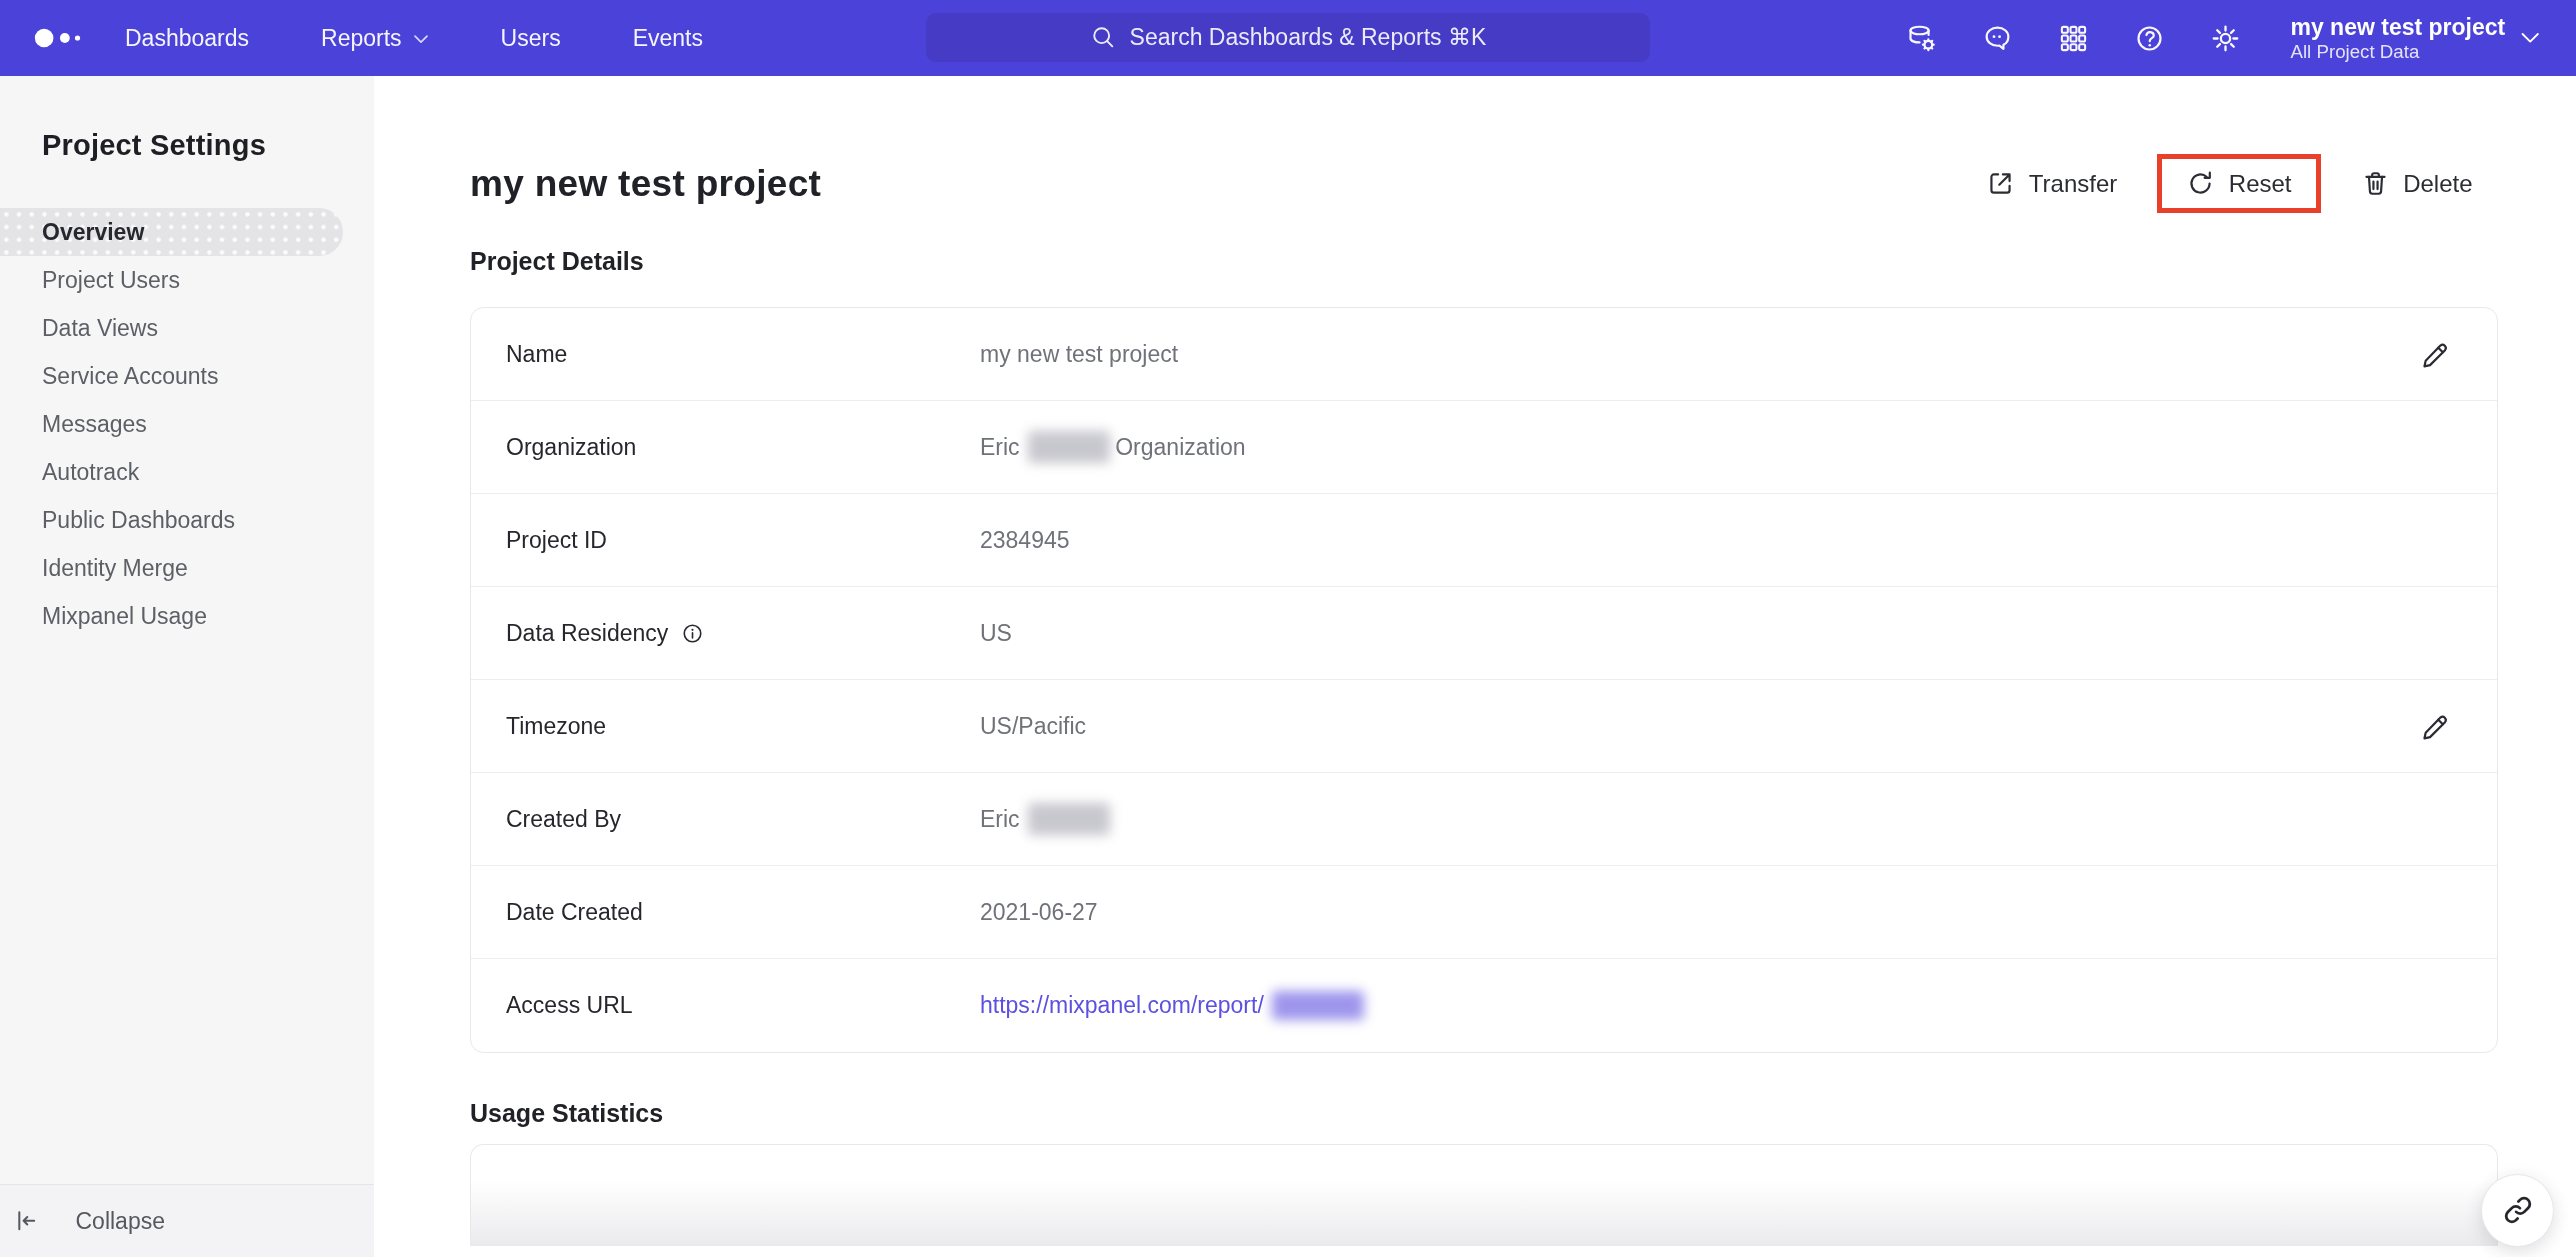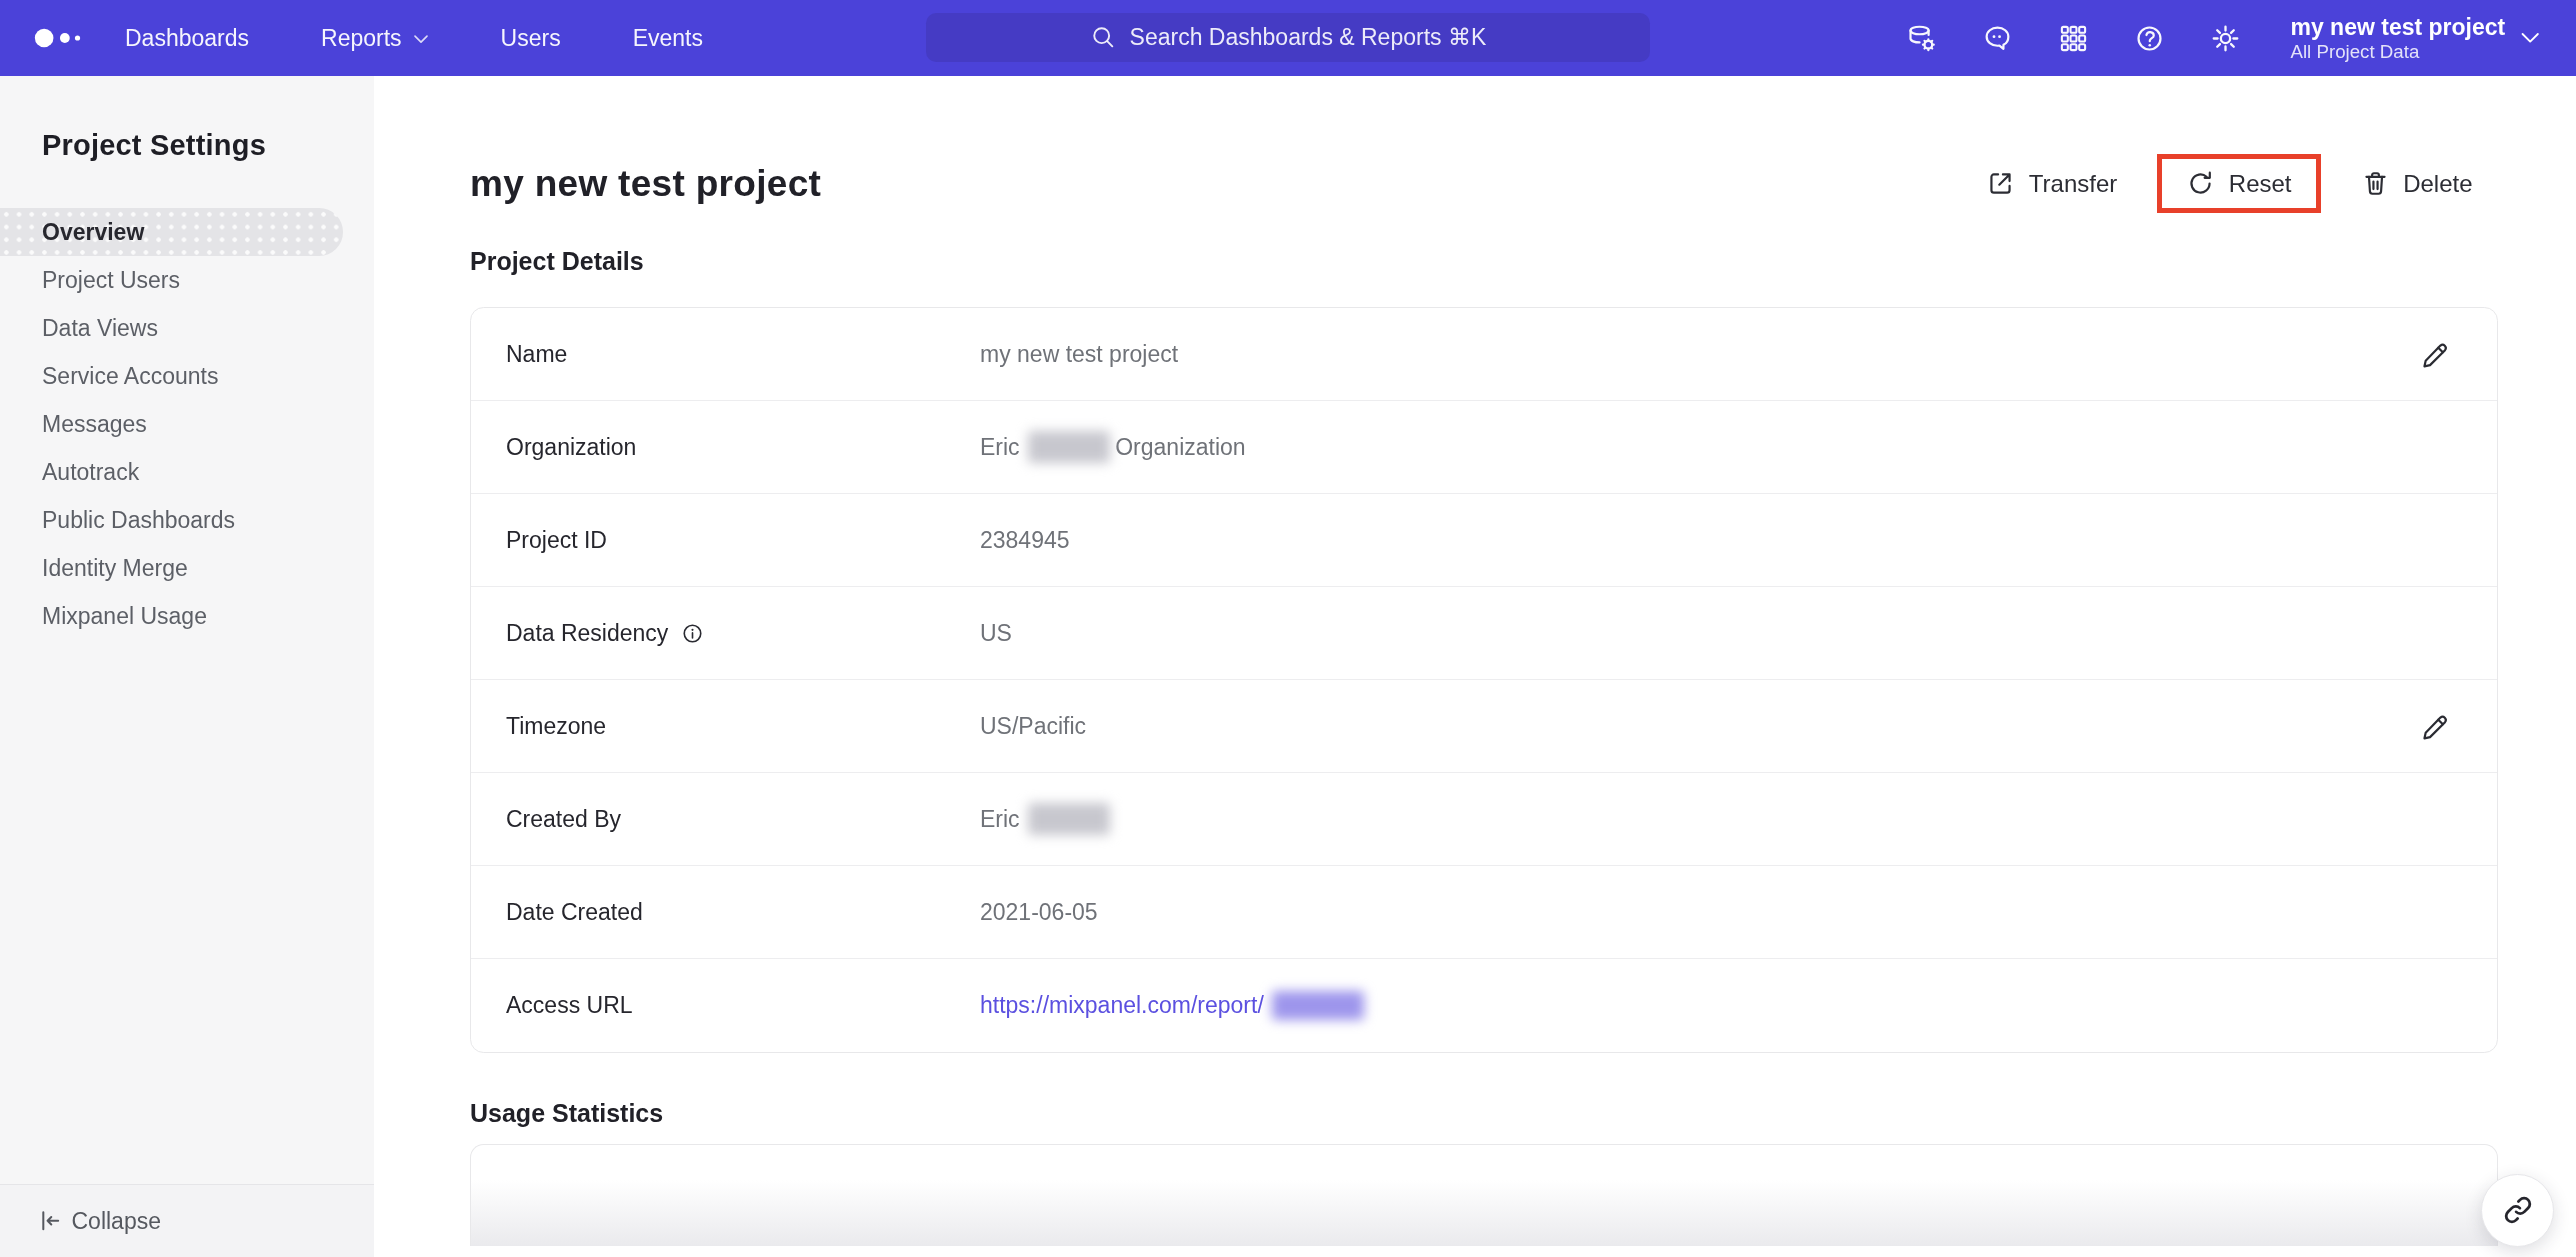--- a/index.html
+++ b/index.html
@@ -34,21 +34,21 @@
   
   .sidebar{position:absolute;top:76px;left:0;bottom:0;width:374px;background:var(--sidebar_bg)}
   .sidebar-heading{margin:53px 0 0 42px;font-size:29px;font-weight:700;color:#1e1e25;letter-spacing:0.2px}
   .side-list{list-style:none;margin-top:46px}
   .side-item{height:48px;display:flex;align-items:center;padding-left:42px;font-size:23px;
     color:var(--sidebar_text);cursor:pointer;white-space:nowrap}
   .side-item.selected{background-color:var(--sidebar_selected_bg);
     background-image:radial-gradient(circle,rgba(255,255,255,.85) 1.9px,transparent 2.5px);
     background-size:12.7px 12.7px;border-radius:0 27px 27px 0;margin-right:31px;color:#27272e;font-weight:700}
   .sidebar-footer{position:absolute;left:0;right:0;bottom:0;height:73px;border-top:1.7px solid #e5e5e8;
-    background:#f3f3f5;display:flex;align-items:center;gap:8px;padding-left:38px;font-size:23px;
+    background:#f3f3f5;display:flex;align-items:center;gap:36px;padding-left:14px;font-size:23px;
     color:#55585f;cursor:pointer}
 
   
   .main{position:absolute;top:76px;left:374px;right:0;bottom:0;background:#fff;overflow:hidden;
     padding:0 78px 0 96px}
   .page-header{display:flex;align-items:center;justify-content:space-between;margin-top:78px}
   .page-title{font-size:37px;font-weight:700;color:var(--text_primary);letter-spacing:0.3px}
   .actions{display:flex;align-items:center;gap:40px;margin-right:25.5px}
   .action-btn{display:flex;align-items:center;gap:13.6px;font-size:24px;color:#2c2d34;background:none;
     border:none;cursor:pointer;white-space:nowrap}
@@ -356,21 +356,21 @@
 
     </div>
   </div>
 
   <div class="row">
     <div class="cell-label">
       <span class="label-text">Date Created</span>
 
     </div>
     <div class="cell-value">
-      <span class="val-main">2021-06-05</span>
+      <span class="val-main">2021-06-27</span>
 
     </div>
   </div>
 
   <div class="row">
     <div class="cell-label">
       <span class="label-text">Access URL</span>
 
     </div>
     <div class="cell-value">

